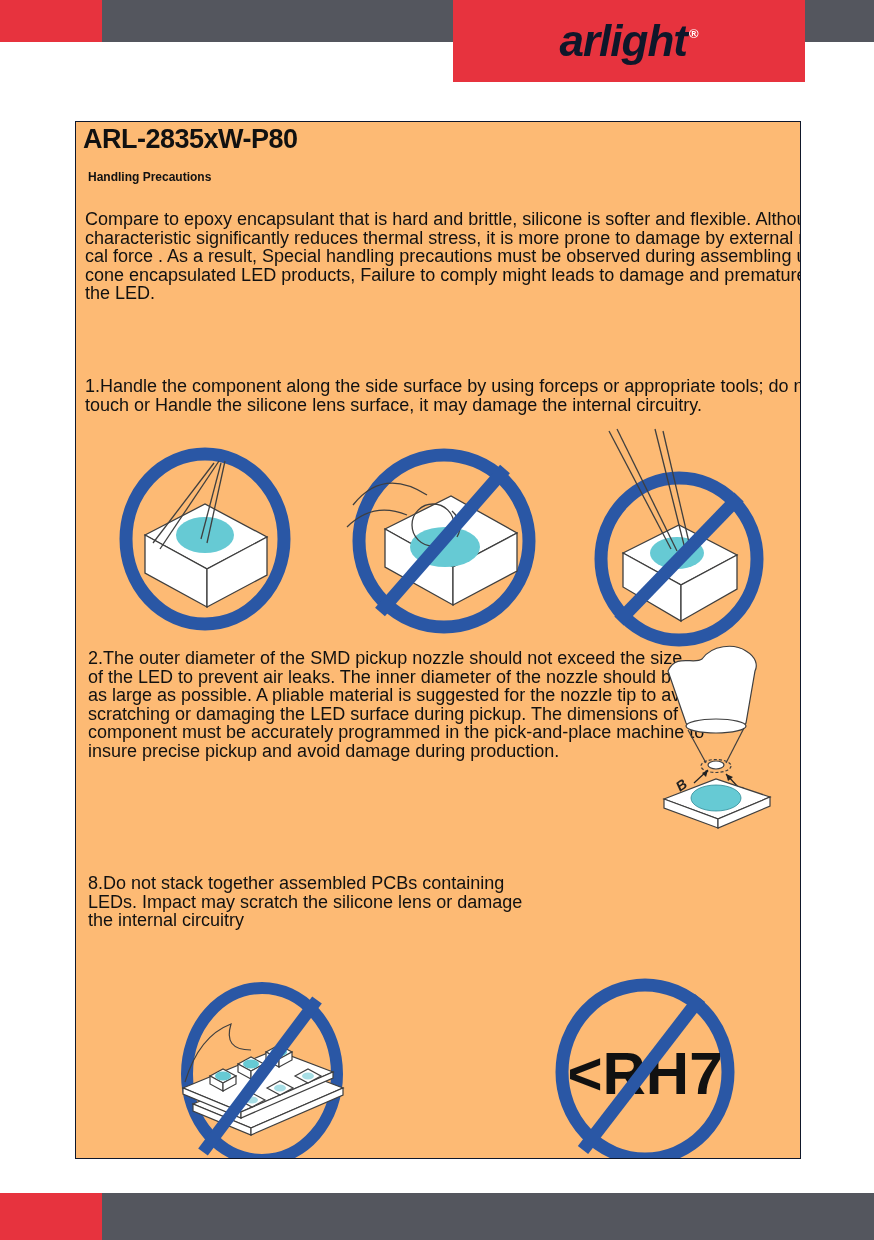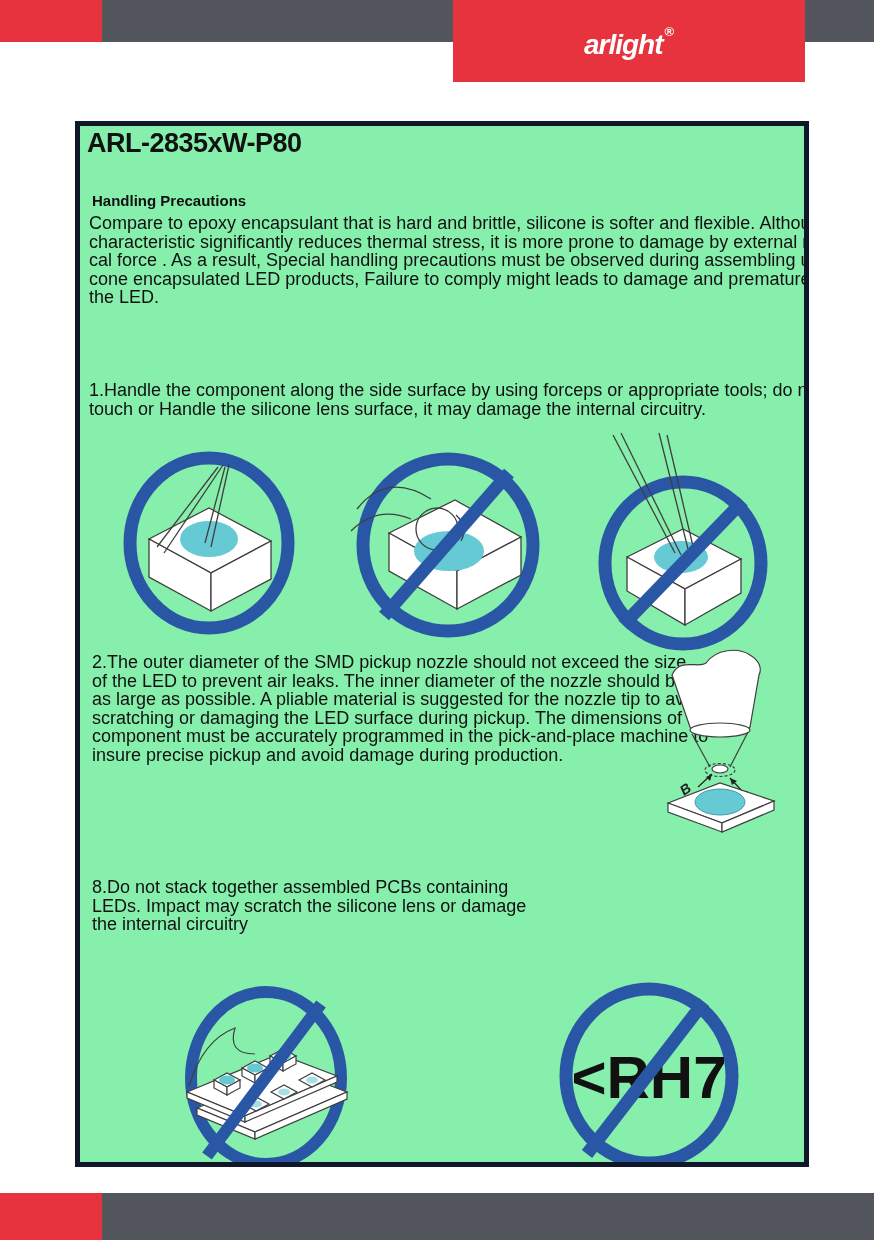--- a/index.html
+++ b/index.html
@@ -5,31 +5,31 @@
   html,body{margin:0;padding:0;}
   body{
     width:874px;height:1240px;position:relative;background:#ffffff;
     font-family:"Liberation Sans",sans-serif;color:#111;overflow:hidden;
   }
   
   .header-bar{position:absolute;left:0;top:0;width:874px;height:42px;background:#54565e;}
   .header-red-sq{position:absolute;left:0;top:0;width:102px;height:42px;background:#e7333e;}
   .logo-box{position:absolute;left:453px;top:0;width:352px;height:82px;background:#e7333e;
     display:flex;align-items:center;justify-content:center;}
-  .logo-text{color:#ffffff;font-weight:bold;font-style:italic;font-size:28px;letter-spacing:-1px;line-height:1;}
+  .logo-text{color:#0f172a;font-weight:bold;font-style:italic;font-size:44px;letter-spacing:-1px;line-height:1;}
   .logo-reg{color:#fff;font-weight:bold;font-style:normal;font-size:13px;vertical-align:18px;margin-left:2px;}
   
   .footer-bar{position:absolute;left:0;top:1193px;width:874px;height:47px;background:#54565e;}
   .footer-red-sq{position:absolute;left:0;top:1193px;width:102px;height:47px;background:#e7333e;}
   
-  .page{position:absolute;left:75px;top:121px;width:724px;height:1036px;border:5px solid #0f172a;
-    background:#86efac;overflow:hidden;}
+  .page{position:absolute;left:75px;top:121px;width:724px;height:1036px;border:1px solid #0f172a;
+    background:#fdba74;overflow:hidden;}
   .page *{position:absolute;}
   .page-title{left:7px;top:2px;font-size:27px;font-weight:bold;letter-spacing:-0.5px;}
-  .section-heading{left:12px;top:66px;font-size:15px;font-weight:bold;}
+  .section-heading{left:12px;top:48px;font-size:12px;font-weight:bold;}
   .bodytext{font-size:18px;line-height:18.6px;white-space:pre;}
   .intro{left:9px;top:88px;}
   .item1{left:9px;top:242px;margin-top:13px;}
   .item2{left:12px;top:527px;}
   .item3{left:12px;top:752px;}
   .item4{left:414px;top:752px;}
   .icon1{left:41px;top:325px;width:176px;height:184px;}
   .icon2{left:273px;top:327px;width:190px;height:185px;}
   .icon3{left:515px;top:307px;width:176px;height:215px;}
   .nozzle-fig{left:566px;top:515px;width:155px;height:200px;}

